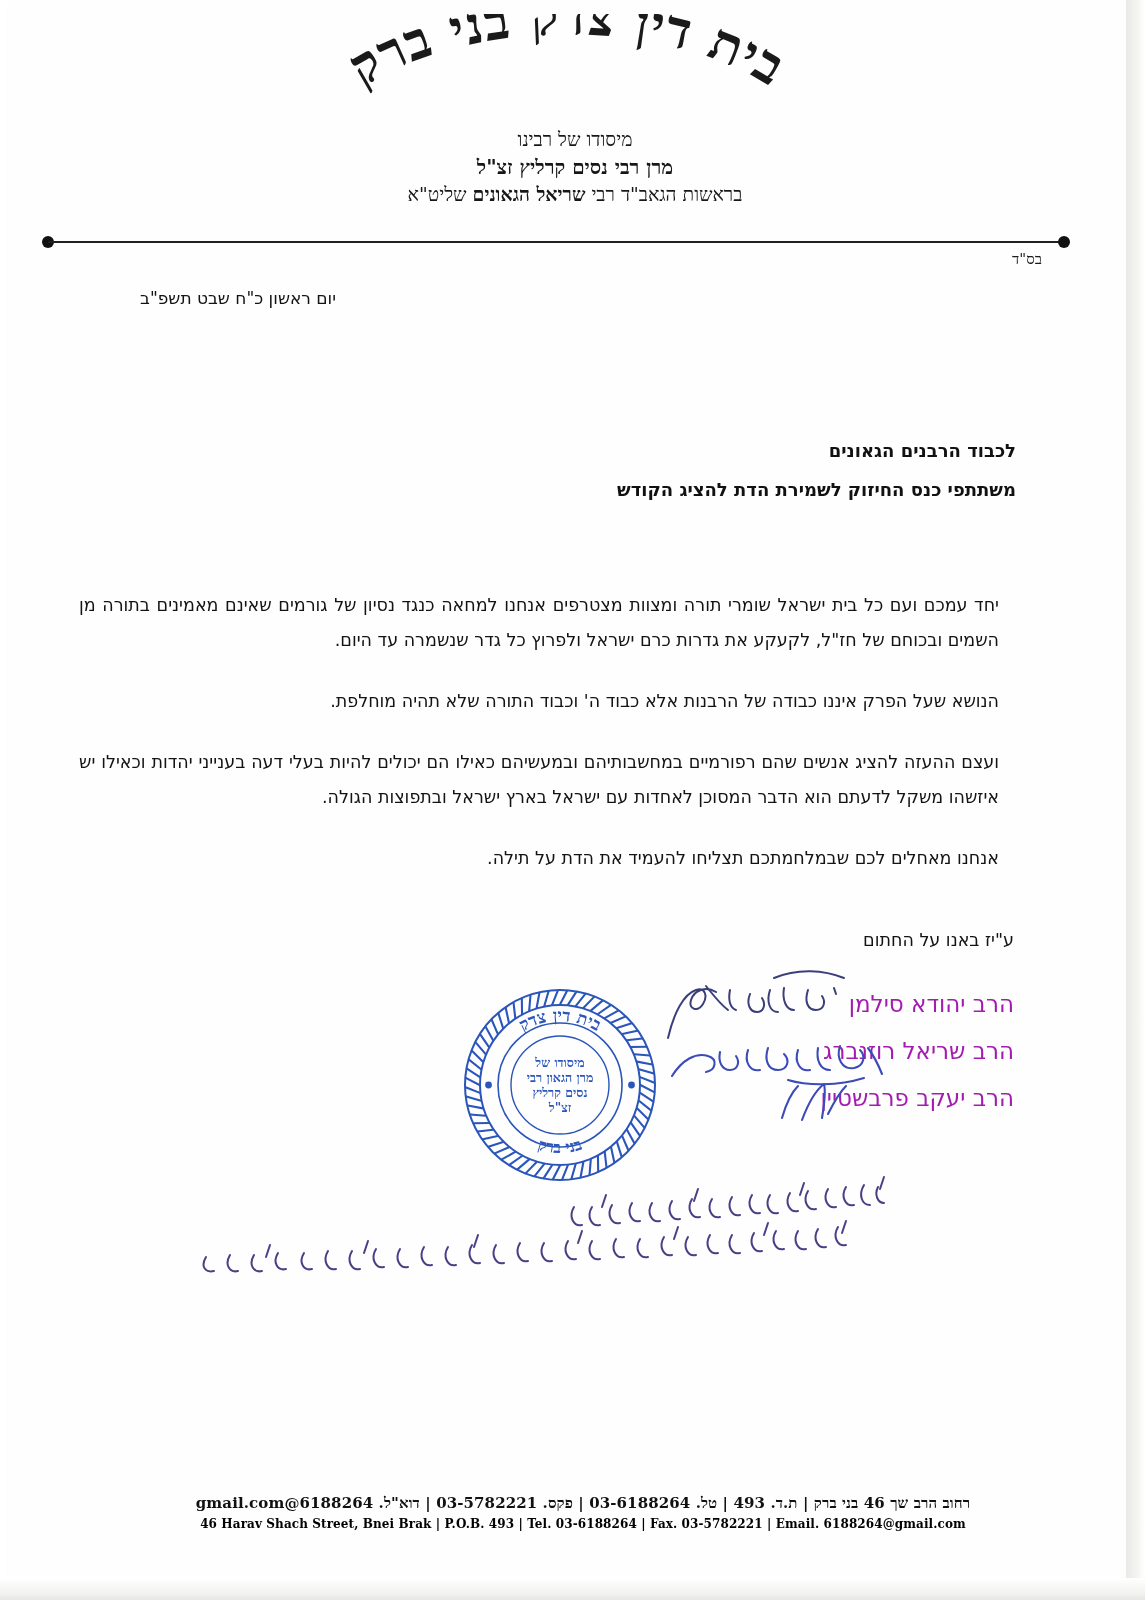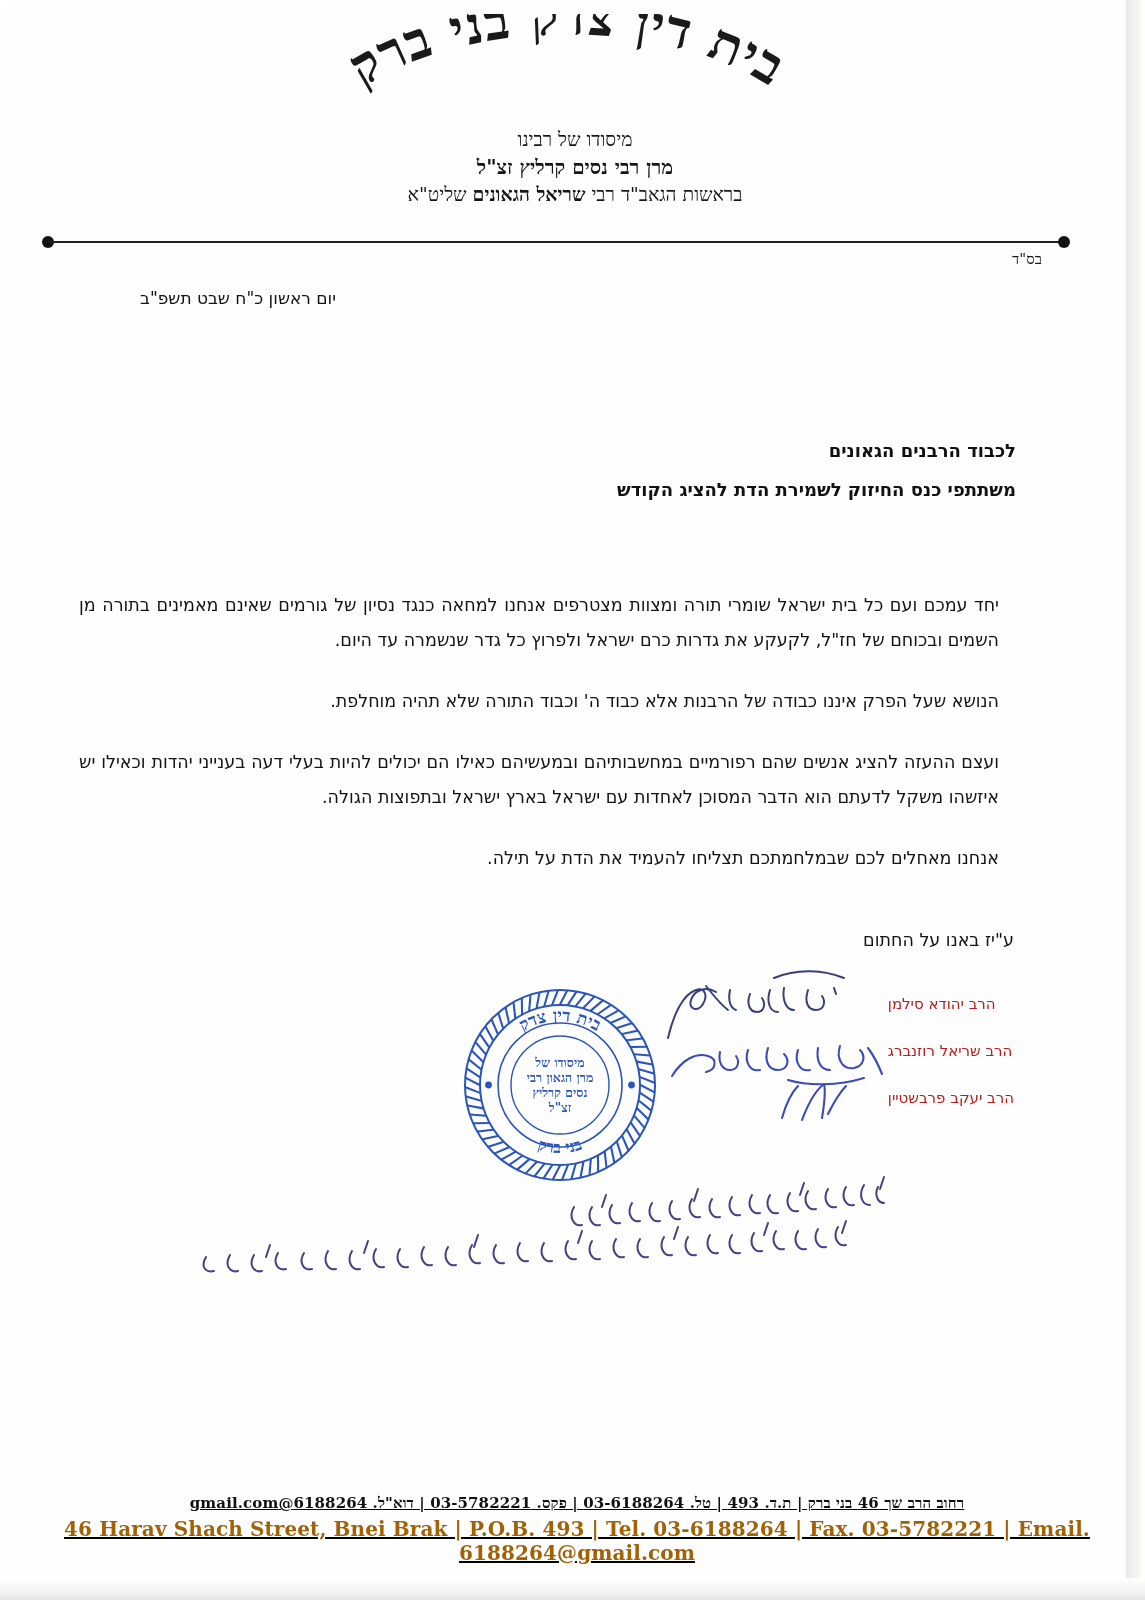--- a/index.html
+++ b/index.html
@@ -182,24 +182,24 @@
     text-align: right;
     font-family: "DejaVu Sans", "Liberation Sans", sans-serif;
     font-size: 17.5px;
     color: #131313;
   }
   .sig-names {
     position: absolute;
     right: 112px;
     top: 985px;
     direction: rtl;
-    text-align: left;
-    font-family: "DejaVu Sans", "Liberation Sans", sans-serif;
-    font-size: 15px;
-    color: #b91c1c;
+    text-align: right;
+    font-family: "DejaVu Sans", "Liberation Sans", sans-serif;
+    font-size: 23px;
+    color: #a21caf;
   }
   .sig-names .name { height: 47px; line-height: 38px; white-space: nowrap; }
 
   
   .seal {
     position: absolute;
     left: 452px;
     top: 985px;
     width: 200px;
     height: 200px;
@@ -219,41 +219,40 @@
   .hw-note { fill: none; stroke: #4a3f86; stroke-width: 2.0; stroke-linecap: round; stroke-linejoin: round; }
 
   .sig1 { left: 650px; top: 960px; width: 230px; height: 90px; }
   .sig2 { left: 660px; top: 1030px; width: 220px; height: 60px; }
   .sig3 { left: 760px; top: 1078px; width: 120px; height: 50px; }
   .note-block { left: 170px; top: 1165px; width: 720px; height: 110px; }
 
   
   .footer {
     position: absolute;
-    left: 10px;
+    left: 16px;
     top: 1494px;
     width: 1118px;
     text-align: center;
-    text-decoration: underline;
   }
   .footer .he {
     direction: rtl;
     font-family: "DejaVu Serif", "Liberation Serif", serif;
     font-weight: 700;
     font-size: 15px;
     color: #111;
     letter-spacing: 0.1px;
     margin-bottom: 5px;
   }
   .footer .en {
     direction: ltr;
     font-family: "DejaVu Serif", "Liberation Serif", serif;
     font-weight: 700;
-    font-size: 20px;
-    color: #a16207;
+    font-size: 12px;
+    color: #000000;
     letter-spacing: 0.1px;
   }
 </style>
 </head>
 <body>
 
 <div class="scan">
   <div class="sheet">
 
     <div class="letterhead">

